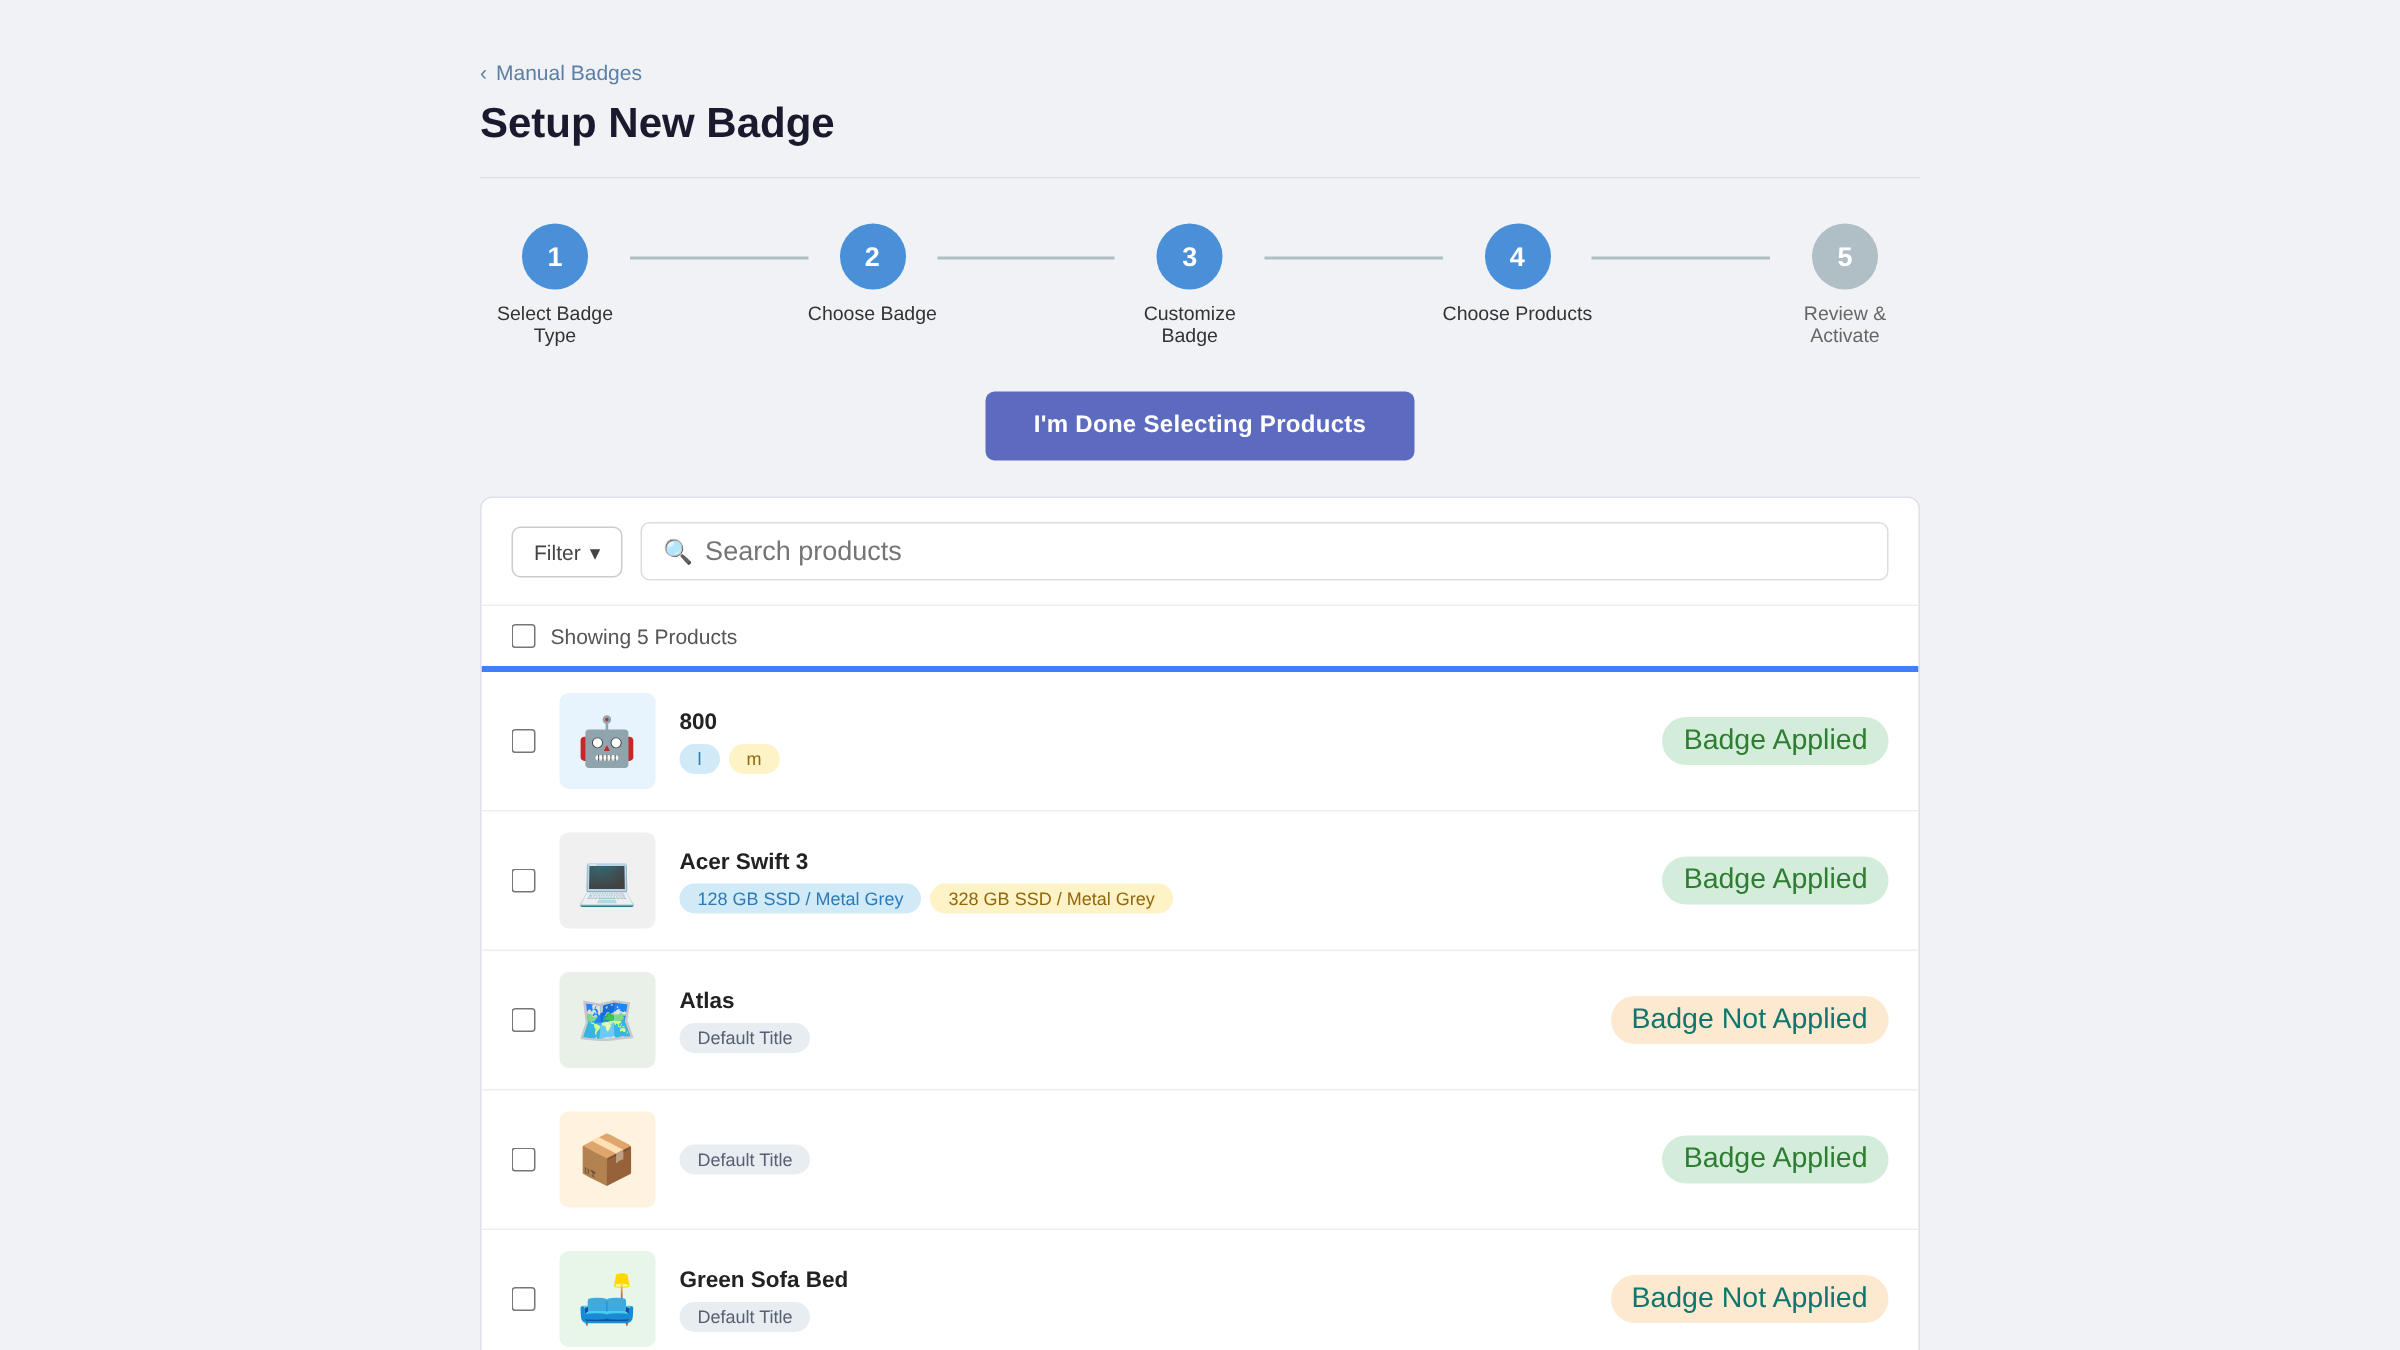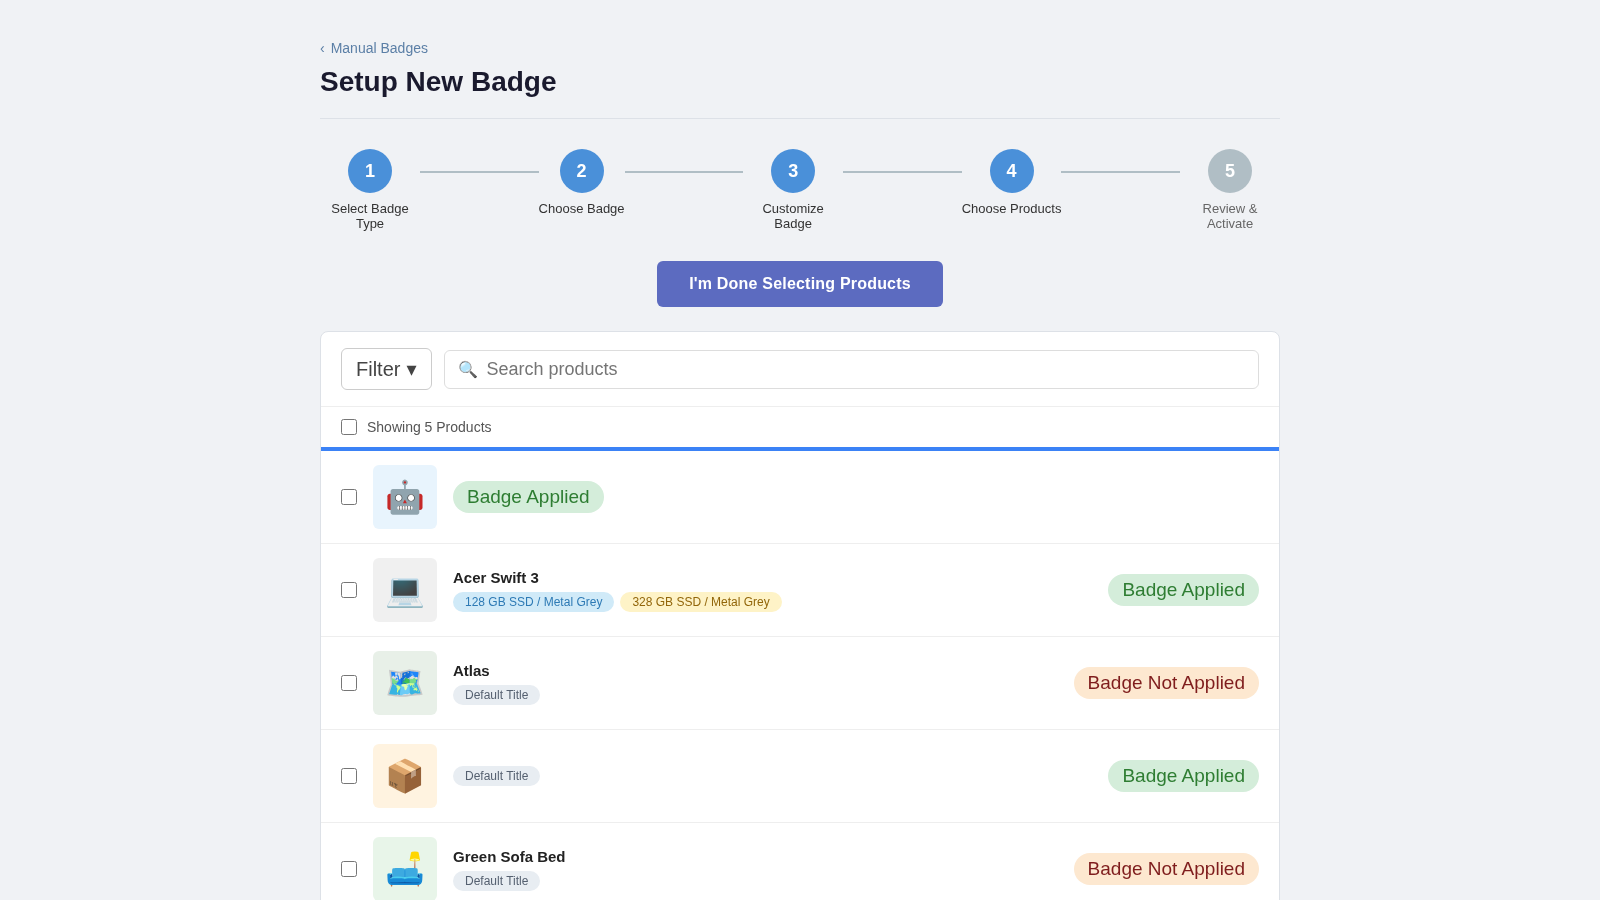--- a/index.html
+++ b/index.html
@@ -111,21 +111,21 @@
       border-bottom: 1px solid #eee;
     }
     .filter-btn {
       display: flex;
       align-items: center;
       gap: 6px;
       border: 1px solid #ccc;
       border-radius: 6px;
       padding: 8px 14px;
       background: #fff;
-      font-size: 20px;
+      font-size: 14px;
       cursor: pointer;
       color: #444;
     }
     .search-wrapper {
       flex: 1;
       display: flex;
       align-items: center;
       border: 1px solid #ddd;
       border-radius: 6px;
       padding: 8px 14px;
@@ -209,21 +209,21 @@
     .tag-yellow { background: #fef3c7; color: #92660a; }
     .tag-gray { background: #e8edf2; color: #556070; }
     .badge-status {
       border-radius: 20px;
       padding: 5px 14px;
       font-size: 19px;
       font-weight: 500;
       flex-shrink: 0;
     }
     .badge-applied { background: #d4edda; color: #2e7d32; }
-    .badge-not-applied { background: #fde8d0; color: #7f1d1d; }
+    .badge-not-applied { background: #fde8d0; color: #0f766e; }
 
     
     .emoji-img { font-size: 32px; }
   </style>
 </head>
 <body>
 
 <div class="page-container">
 
   <div class="breadcrumb">
@@ -288,20 +288,27 @@
       <input type="checkbox" class="showing-checkbox" style="">
       <span>Showing 5 Products</span>
     </div>
 
     <div id="product-list">
         <div class="product-row">
     <input type="checkbox" class="product-checkbox" style="">
     <div class="product-image" style="background:#e8f4fd">
       <span class="emoji-img">🤖</span>
     </div>
+    <div class="product-info">
+      <div class="product-name">800</div>
+      <div class="variant-tags">
+              <span class="variant-tag tag-blue">l</span>
+              <span class="variant-tag tag-yellow">m</span>
+            </div>
+    </div>
     <span class="badge-status badge-applied">Badge Applied</span>
   </div>
         <div class="product-row">
     <input type="checkbox" class="product-checkbox" style="">
     <div class="product-image" style="background:#f0f0f0">
       <span class="emoji-img">💻</span>
     </div>
     <div class="product-info">
       <div class="product-name">Acer Swift 3</div>
       <div class="variant-tags">

